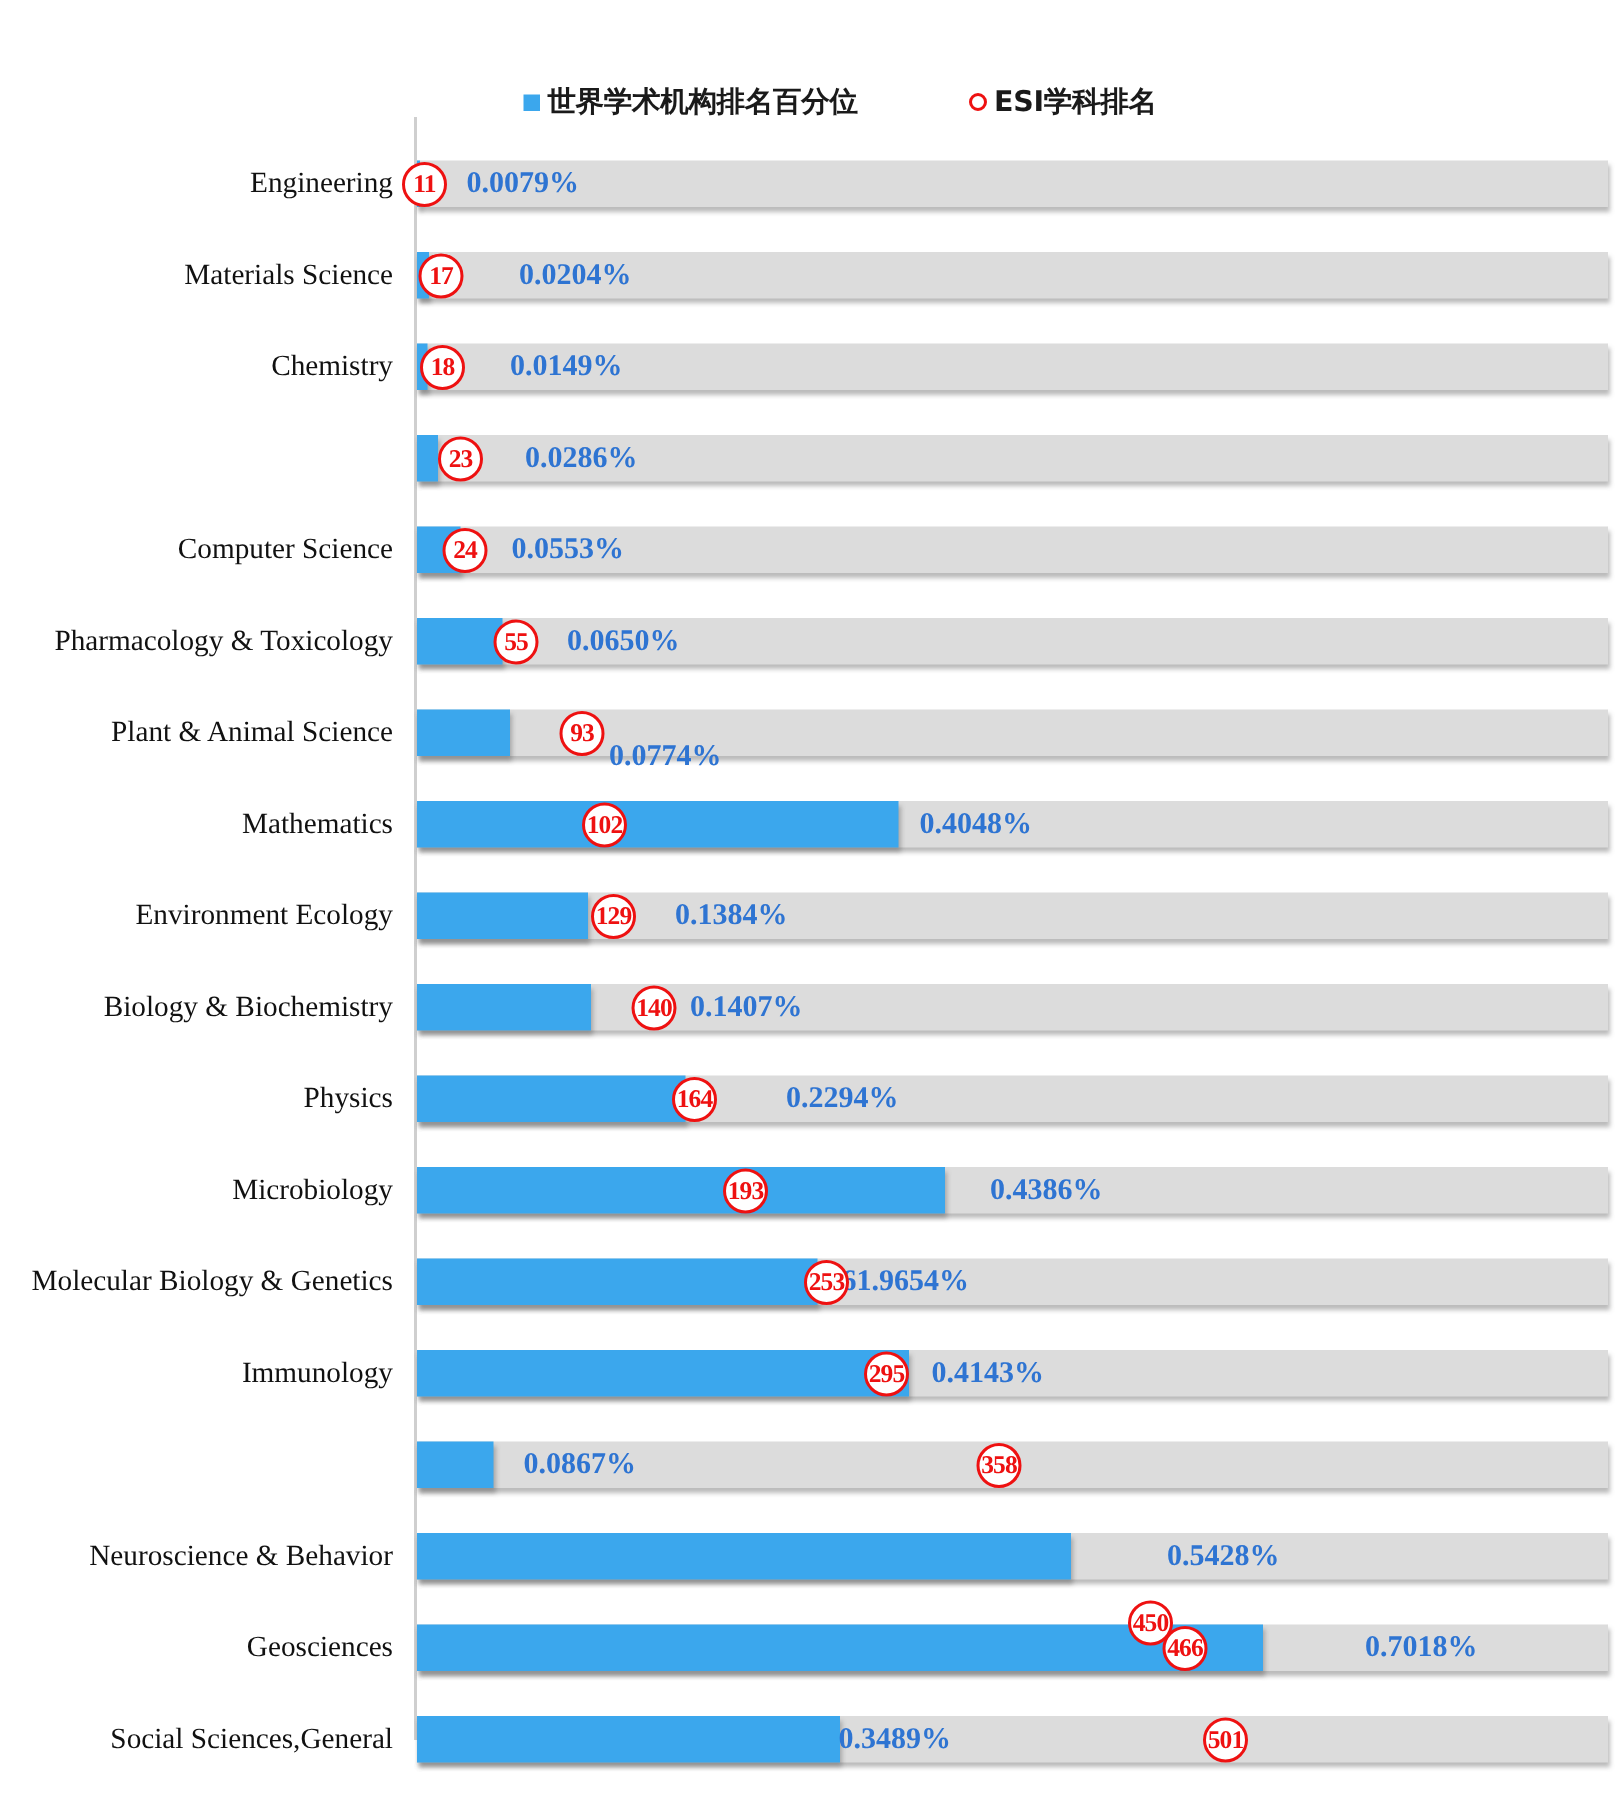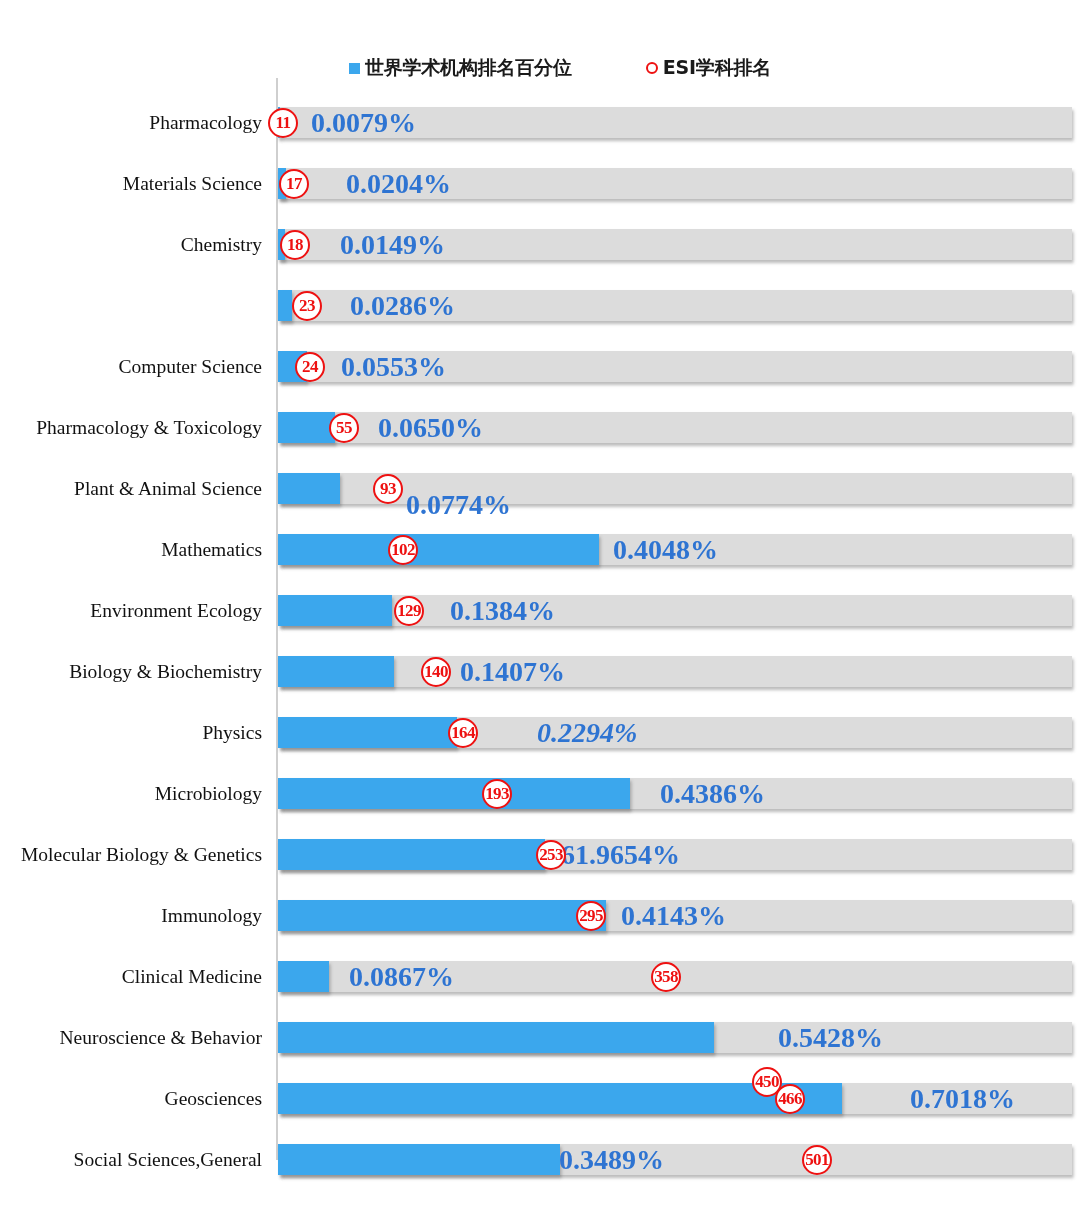--- a/index.html
+++ b/index.html
@@ -53,21 +53,21 @@
   }
   .bar{
     position:absolute;left:0;top:0;height:31px;
     background:#3BA7ED;
     box-shadow:1.5px 3px 3px rgba(90,90,90,0.42);
   }
   .value{
     position:absolute;top:15px;height:31px;
     display:flex;align-items:center;
     font-family:"Liberation Serif",serif;
-    font-weight:bold;font-size:28px;color:#2E74D2;
+    font-weight:bold;font-size:20px;color:#2E74D2;
     white-space:nowrap;
   }
   .marker{
     position:absolute;top:16px;
     width:30px;height:30px;margin-left:-15px;
     border:2.3px solid #EE1111;border-radius:50%;
     background:#ffffff;
     display:flex;align-items:center;justify-content:center;
     font-family:"Liberation Serif",serif;
     font-weight:bold;font-size:17px;color:#EE1111;
@@ -88,21 +88,21 @@
     <div class="legend-entry">
       <span class="legend-swatch-circle"></span>
       <span class="legend-label">ESI学科排名</span>
     </div>
   </div>
 
   <div class="plot">
     <div class="axis-line"></div>
     <div id="rows">
         <div class="row" style="top: 14px;">
-          <div class="cat-label">Pharmacology</div>
+          <div class="cat-label">Engineering</div>
           <div class="track">
             <div class="bar" title="0.0079%" style="width: 2px;"></div>
           </div>
           <div class="value" style="left: 311px;">0.0079%</div>
           <div class="marker" style="left: 283px;">11</div>
         </div>
         <div class="row" style="top: 75px;">
           <div class="cat-label">Materials Science</div>
           <div class="track">
             <div class="bar" title="0.0204%" style="width: 8px;"></div>
@@ -171,21 +171,21 @@
             <div class="bar" title="0.1407%" style="width: 116px;"></div>
           </div>
           <div class="value" style="left: 460px;">0.1407%</div>
           <div class="marker" style="left: 436px;">140</div>
         </div>
         <div class="row" style="top: 624px;">
           <div class="cat-label">Physics</div>
           <div class="track">
             <div class="bar" title="0.2294%" style="width: 179px;"></div>
           </div>
-          <div class="value" style="left: 537px; font-style: italic;">0.2294%</div>
+          <div class="value" style="left: 524px;">0.2294%</div>
           <div class="marker" style="left: 463px;">164</div>
         </div>
         <div class="row" style="top: 685px;">
           <div class="cat-label">Microbiology</div>
           <div class="track">
             <div class="bar" title="0.4386%" style="width: 352px;"></div>
           </div>
           <div class="value" style="left: 660px;">0.4386%</div>
           <div class="marker" style="left: 497px;">193</div>
         </div>
@@ -199,21 +199,20 @@
         </div>
         <div class="row" style="top: 807px;">
           <div class="cat-label">Immunology</div>
           <div class="track">
             <div class="bar" title="0.4143%" style="width: 328px;"></div>
           </div>
           <div class="value" style="left: 621px;">0.4143%</div>
           <div class="marker" style="left: 591px;">295</div>
         </div>
         <div class="row" style="top: 868px;">
-          <div class="cat-label">Clinical Medicine</div>
           <div class="track">
             <div class="bar" title="0.0867%" style="width: 51px;"></div>
           </div>
           <div class="value" style="left: 349px;">0.0867%</div>
           <div class="marker" style="left: 666px;">358</div>
         </div>
         <div class="row" style="top: 929px;">
           <div class="cat-label">Neuroscience &amp; Behavior</div>
           <div class="track">
             <div class="bar" title="0.5428%" style="width: 436px;"></div>

